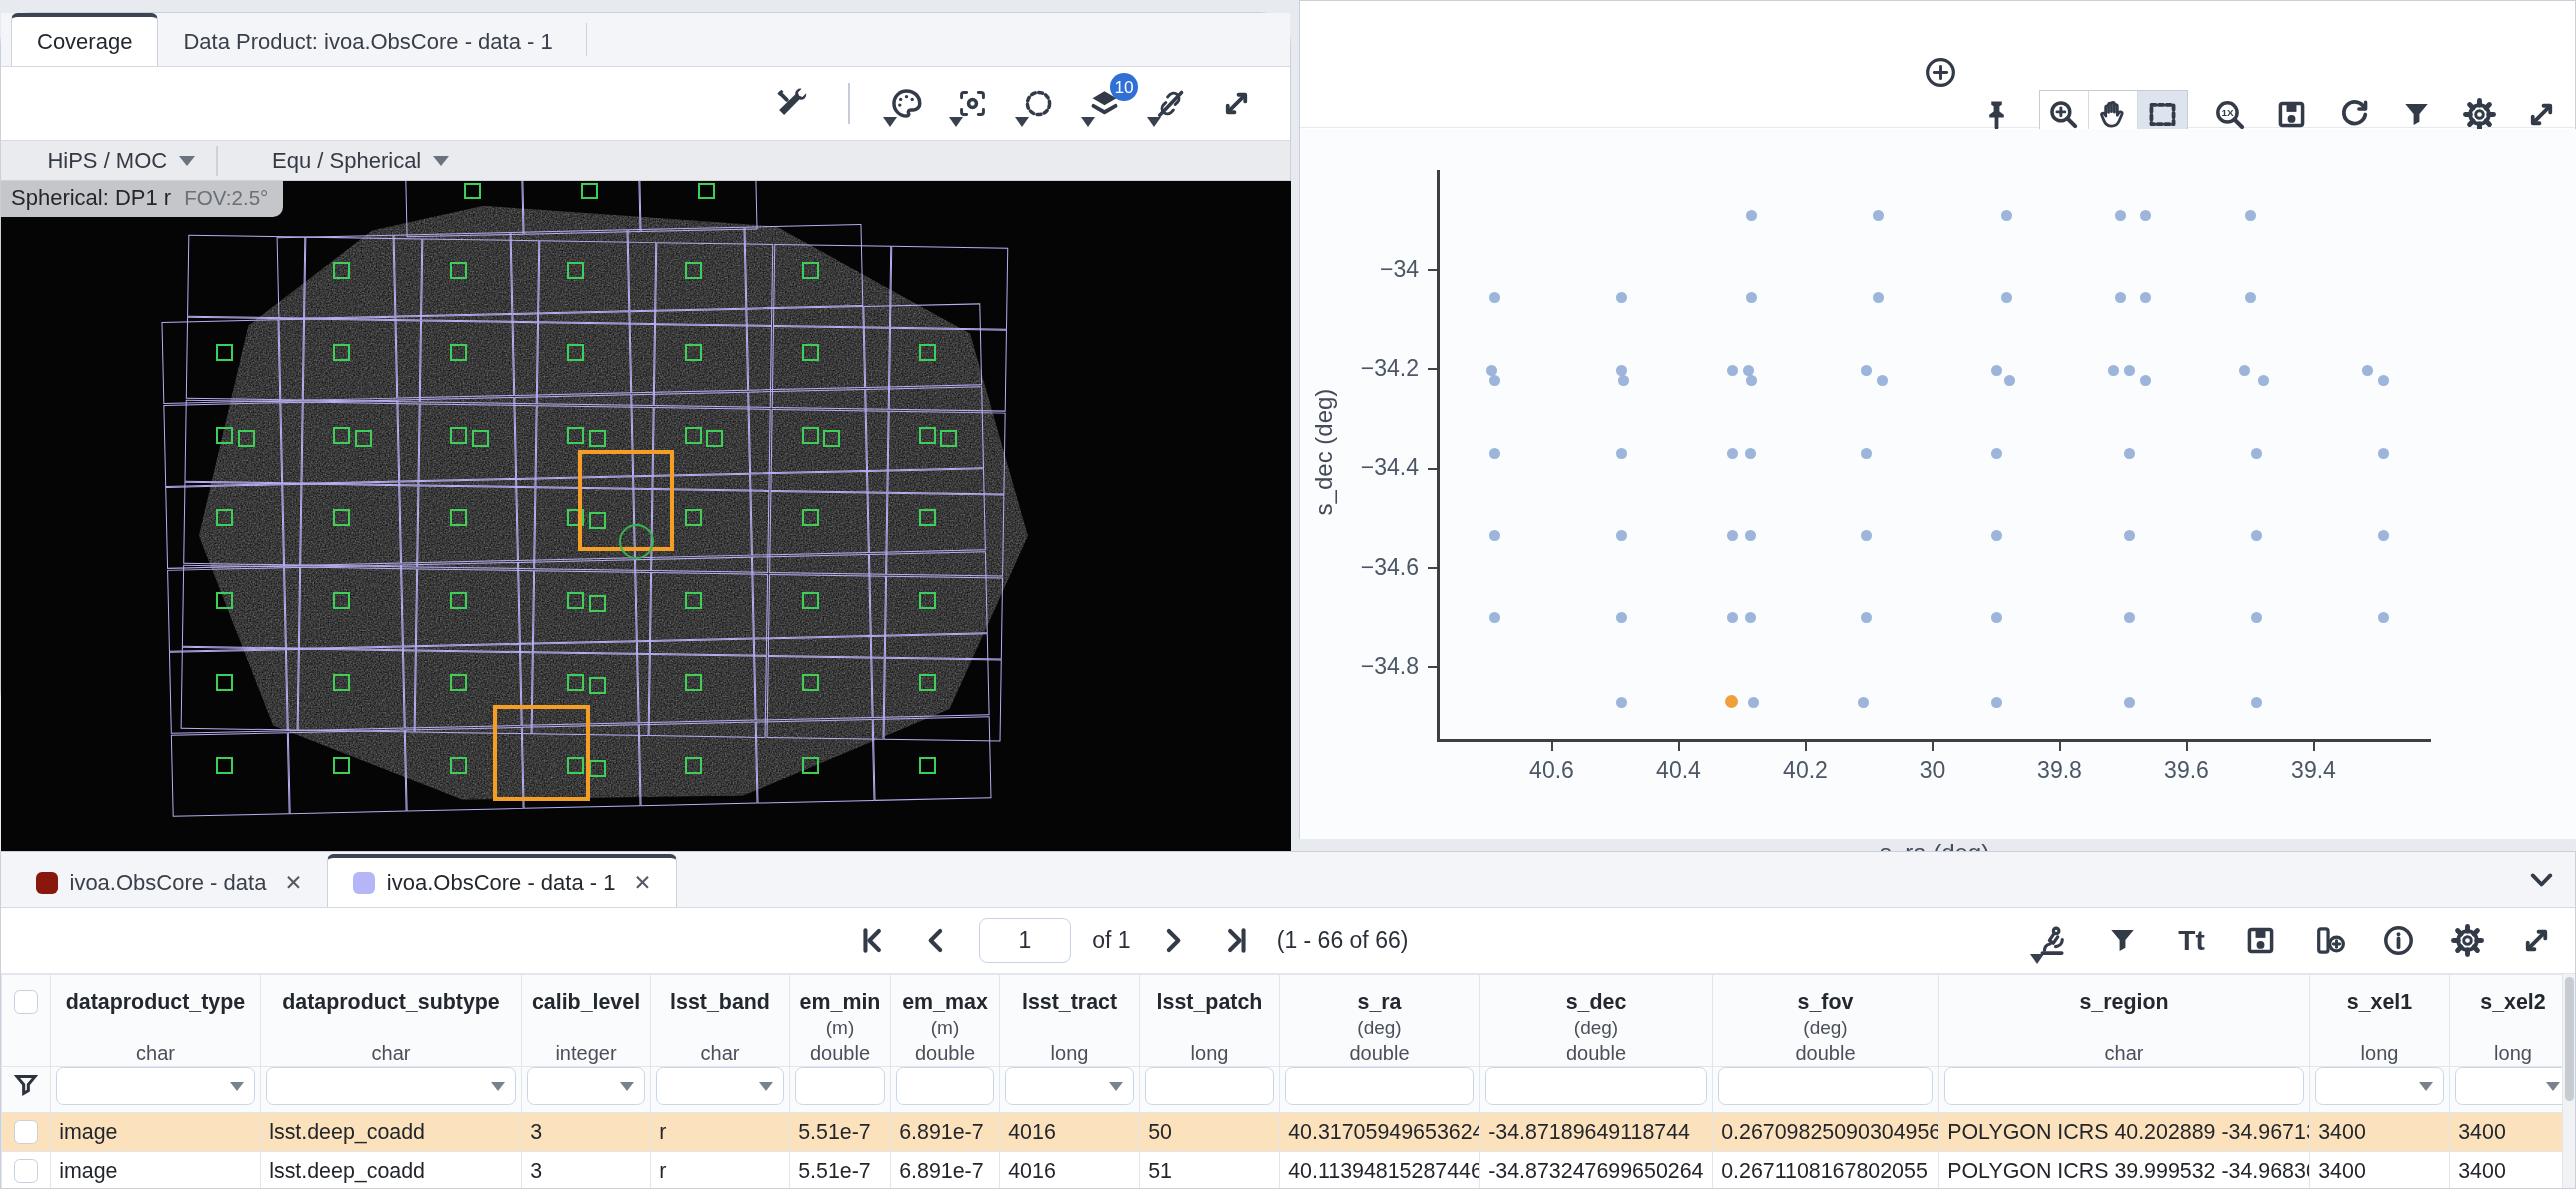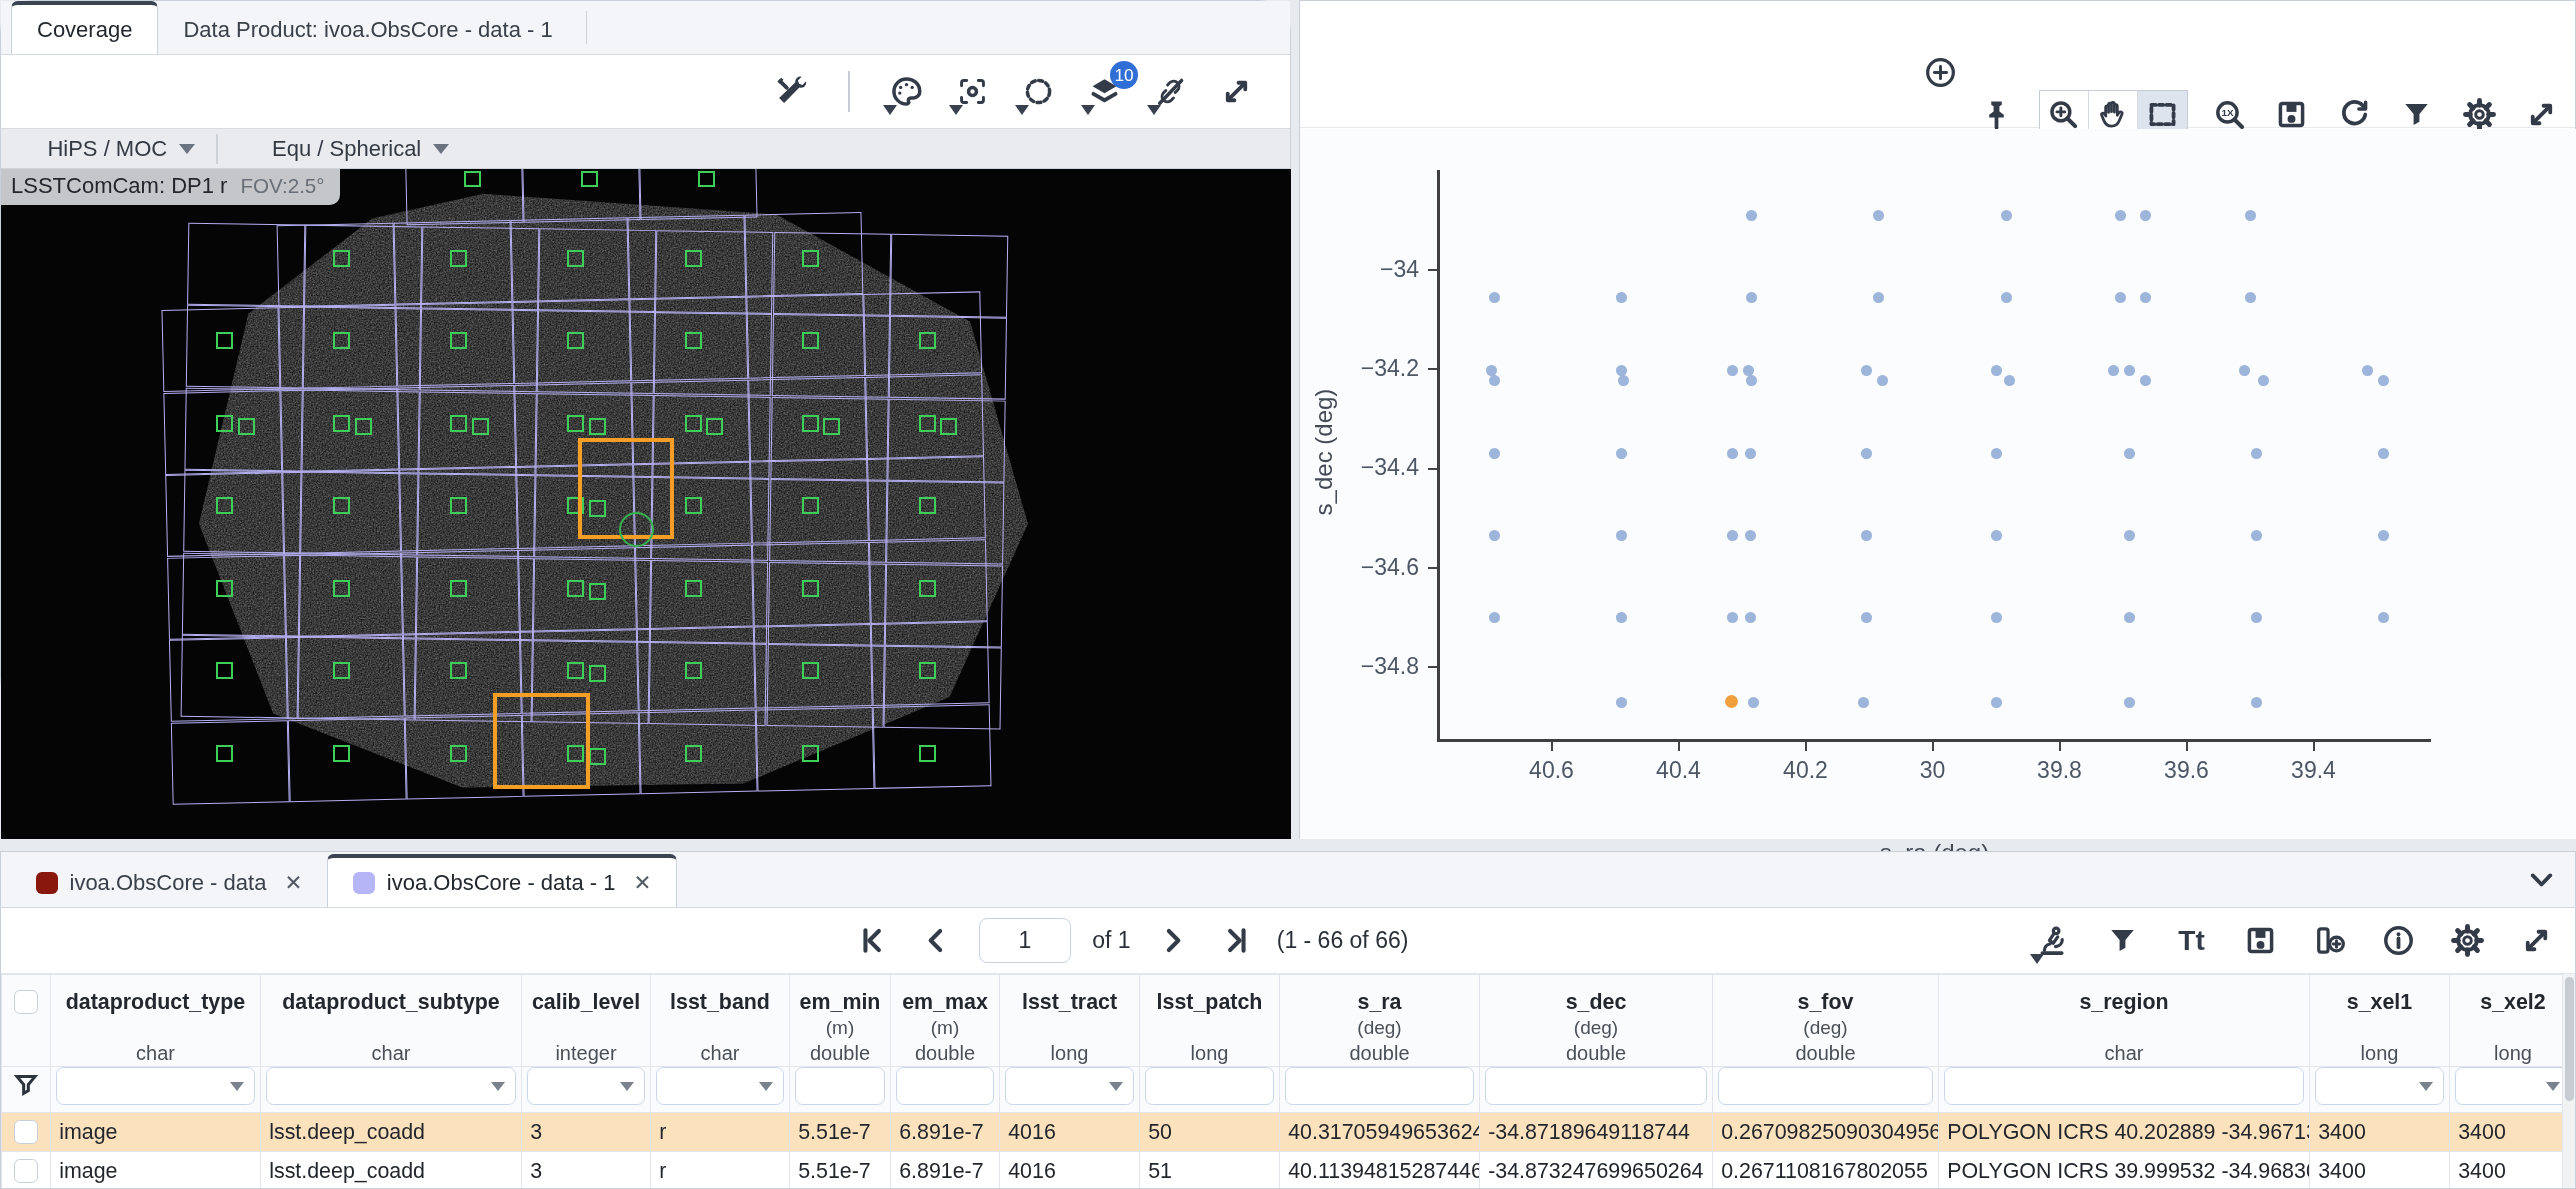--- a/index.html
+++ b/index.html
@@ -70,21 +70,21 @@
   tbody td { height:39px; font-size:21.4px; color:#22262c; padding:0 8.2px; }
   tbody tr.sel td { background:#fbe2bd; }
   .cb { width:24px; height:24px; border:1.6px solid #c8d0dc; border-radius:5.8px; background:#fff; margin:0 auto; }
   #tbl-scroll { position:absolute; right:1.6px; width:13px; background:#f1f2f4; border-left:0.8px solid #e2e5ea; }
   #tbl-thumb { position:absolute; left:1.6px; top:3.3px; width:9px; height:124px; background:#c7cbd2; border-radius:5px; }
   .ic-text { font-weight:bold; font-size:28px; color:#333b48; }
 </style>
 </head>
 <body>
 
-<div class="panel" id="left-panel" style="left:0;top:0;width:1291px;height:709px;border-radius:32px;">
+<div class="panel" id="left-panel" style="left:0;top:12px;width:1291px;height:709px;border-radius:32px;">
   <div class="tabbar">
     <div class="tab active">
       <span>Coverage</span>
     </div>
     <div class="tab">
       <span>Data Product: ivoa.ObsCore - data - 1</span>
     </div>
     <div class="tabsep"></div>
   </div>
   <div class="toolrow" id="vis-toolbar" style="position:absolute;top:54px;left:0;width:100%;height:73px;justify-content:flex-end;gap:25px;padding-right:33px;">
@@ -331,21 +331,21 @@
         <div class="pmark" style="left: 801px; top: 576px; border-color: rgb(62, 207, 91);"></div>
         <div class="pmark" style="left: 918px; top: 576px; border-color: rgb(62, 207, 91);"></div>
         <div class="pmark" style="left: 463px; top: 1.6px; border-color: rgb(62, 207, 91);"></div>
         <div class="pmark" style="left: 580px; top: 1.6px; border-color: rgb(62, 207, 91);"></div>
         <div class="pmark" style="left: 697px; top: 1.6px; border-color: rgb(62, 207, 91);"></div>
       </div>
     <div class="hl-square" style="left: 577px; top: 269px; width: 96px; height: 101px; border-color: rgb(245, 158, 38);"></div>
       <div class="hl-square" style="left: 492px; top: 524px; width: 97px; height: 96px; border-color: rgb(245, 158, 38);"></div>
       <div id="cursor-circle" style="left: 618px; top: 343px; width: 35px; height: 35px;"></div>
     <div id="map-chip">
-      <span>LSSTComCam: DP1 r</span>
+      <span>Spherical: DP1 r</span>
       <span class="fov">FOV:2.5°</span>
     </div>
   </div>
 </div>
 
 <div class="panel" id="chart-panel" style="left:1299px;top:0;width:1277px;height:839px;">
   <div class="toolrow" style="position:absolute;top:54px;left:0;width:100%;height:73px;padding:0 13px 0 18px;border-bottom:0.8px solid #e6e9ee;flex-direction:column;">
     <span class="icon-btn">
         <svg width="35" height="35" viewBox="0 0 24 24">
           <circle cx="12" cy="12" r="8.8" stroke-width="2.2"></circle>

